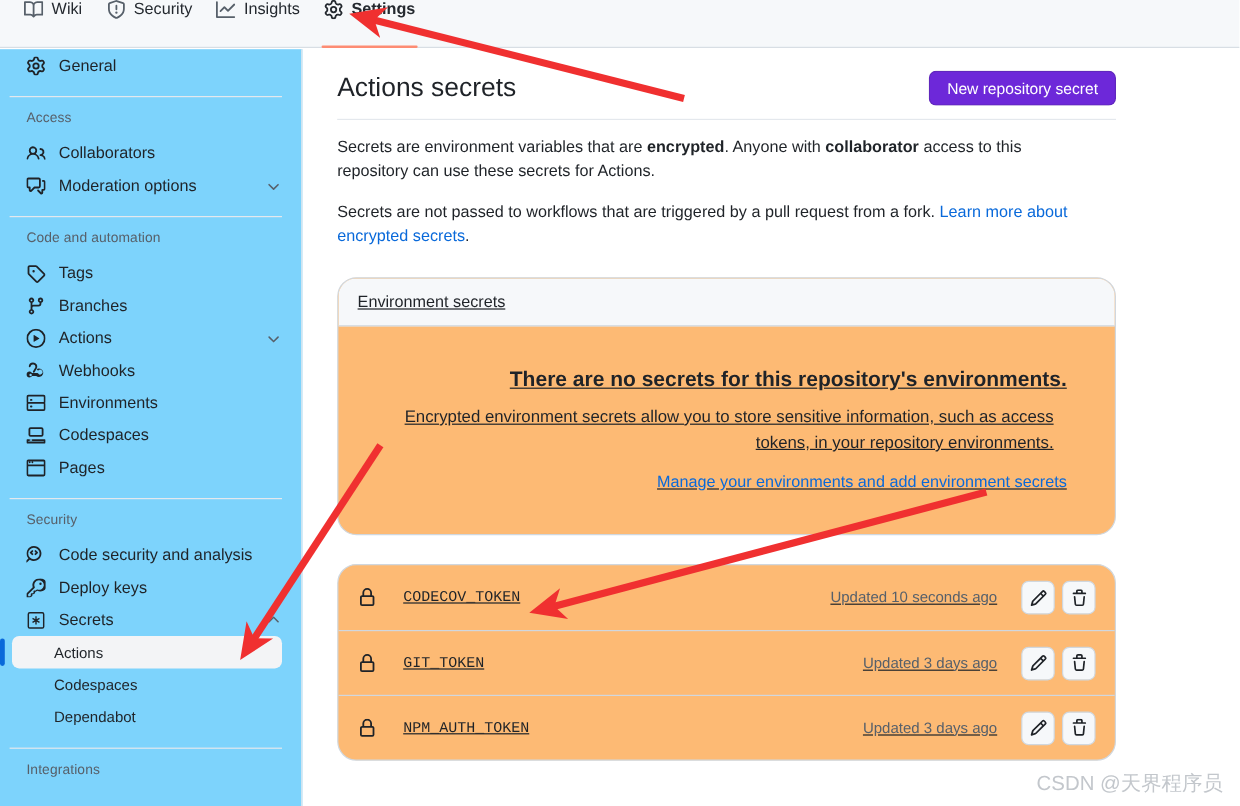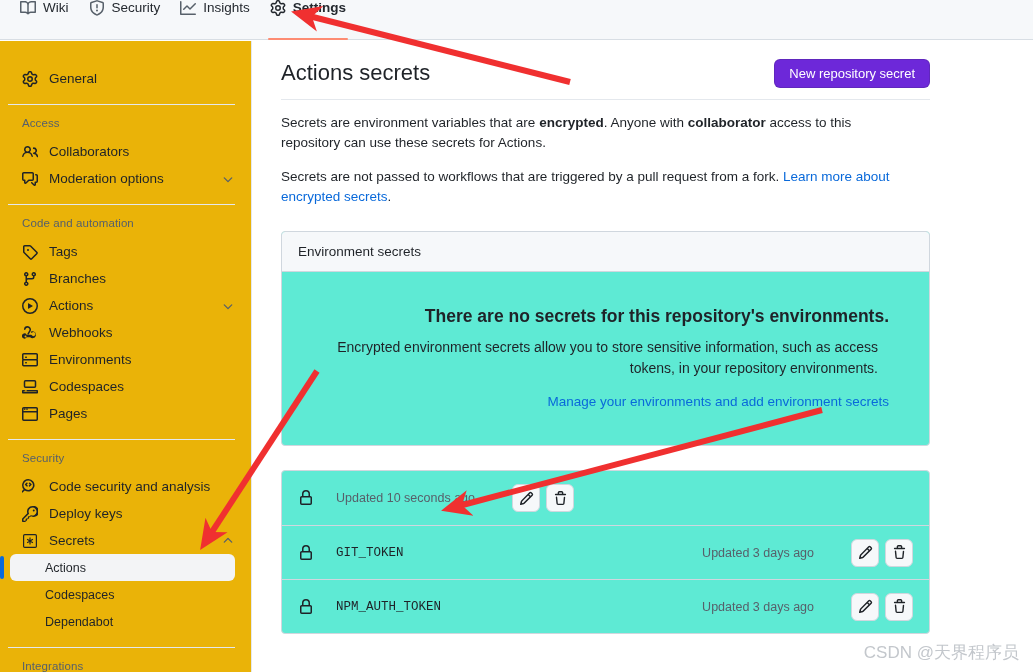--- a/index.html
+++ b/index.html
@@ -33,23 +33,23 @@
     content: ""; position: absolute;
     left: 8px; right: 8px; bottom: 0;
     height: 2px; background: #fd8c73; border-radius: 2px;
   }
   .tab svg { display: block; }
 
   
   .sidebar {
     position: absolute; top: 41px; left: 0;
     width: 252px; height: 631px;
-    background: #eab308;
+    background: #7dd3fc;
     border-right: 1px solid #e4e8ed;
-    padding: 24px 16px 0 14px;
+    padding: 0 16px 0 14px;
     overflow: hidden;
   }
   .side-item {
     display: flex; align-items: center;
     gap: 11px; height: 27px;
     font-size: 13.5px; color: #1f2328;
     cursor: pointer; position: relative;
     padding-left: 8px; border-radius: 6px;
   }
   .side-item .ico {
@@ -110,23 +110,24 @@
     color: #1f2328; margin-top: 13px;
     max-width: 625px;
   }
   .desc.second { margin-top: 14px; }
   .desc b { font-weight: 600; }
   .lnk { color: #0969da; text-decoration: none; cursor: pointer; }
 
   .panel {
     margin: 24px 103px 0 0;
     border: 1px solid #d0d7de;
-    border-radius: 4px;
-    background: #5eead4;
+    border-radius: 16px;
+    background: #fdba74;
     overflow: hidden;
+    text-decoration: underline;
   }
   .panel-head {
     background: #f6f8fa;
     border-bottom: 1px solid #d0d7de;
     padding: 12px 16px;
     font-size: 13.5px; color: #1f2328;
   }
   .panel-blank {
     padding: 34px 40px 36px;
     text-align: right;
@@ -150,21 +151,21 @@
   }
   .srow:first-of-type { border-top: none; }
   .srow .lock { width: 16px; height: 16px; margin-right: 22px; flex: 0 0 16px; color: #1f2328; display:flex; }
   .srow .sname {
     font-family: "Liberation Mono", monospace;
     font-size: 12.5px; color: #1f2328;
     flex: 1 1 auto;
   }
   .srow .supd {
     font-size: 12.5px; color: #57606a;
-    margin-right: 31px; white-space: nowrap;
+    margin-right: 14px; white-space: nowrap;
   }
   .icon-btn {
     width: 28px; height: 28px;
     border: 1px solid #d0d7de; border-radius: 6px;
     background: #f6f8fa;
     display: flex; align-items: center; justify-content: center;
     cursor: pointer; margin-left: 6px;
     color: #1f2328;
   }
 
@@ -396,20 +397,21 @@
     </div>
 
     <div class="panel">
 
       <div class="srow">
         <span class="lock">
           <svg width="16" height="16" viewBox="0 0 16 16" fill="currentColor">
               <path d="M4 4a4 4 0 0 1 8 0v2h.25c.966 0 1.75.784 1.75 1.75v5.5A1.75 1.75 0 0 1 12.25 15h-8.5A1.75 1.75 0 0 1 2 13.25v-5.5C2 6.784 2.784 6 3.75 6H4Zm1.5 2h5V4a2.5 2.5 0 0 0-5 0Zm-1.75 1.5a.25.25 0 0 0-.25.25v5.5c0 .138.112.25.25.25h8.5a.25.25 0 0 0 .25-.25v-5.5a.25.25 0 0 0-.25-.25Z"></path>
             </svg>
         </span>
+        <span class="sname">CODECOV_TOKEN</span>
         <span class="supd">Updated 10 seconds ago</span>
         <span class="icon-btn">
           <svg width="15" height="15" viewBox="0 0 16 16" fill="currentColor">
               <path d="M11.013 1.427a1.75 1.75 0 0 1 2.474 0l1.086 1.086a1.75 1.75 0 0 1 0 2.474l-8.61 8.61c-.21.21-.47.364-.756.445l-3.251.93a.75.75 0 0 1-.927-.928l.929-3.25c.081-.286.235-.547.445-.758l8.61-8.61Zm1.414 1.06a.25.25 0 0 0-.354 0L10.811 3.75l1.439 1.44 1.253-1.254a.25.25 0 0 0 0-.354Zm-2.676 2.323L3.628 10.93a.25.25 0 0 0-.064.108l-.558 1.953 1.953-.558a.25.25 0 0 0 .108-.064l6.12-6.122Z"></path>
             </svg>
         </span>
         <span class="icon-btn">
           <svg width="15" height="15" viewBox="0 0 16 16" fill="currentColor">
               <path d="M11 1.75V3h2.25a.75.75 0 0 1 0 1.5H2.75a.75.75 0 0 1 0-1.5H5V1.75C5 .784 5.784 0 6.75 0h2.5C10.216 0 11 .784 11 1.75ZM4.496 6.675l.66 6.6a.25.25 0 0 0 .249.225h5.19a.25.25 0 0 0 .249-.225l.66-6.6a.75.75 0 0 1 1.492.149l-.66 6.6A1.748 1.748 0 0 1 10.595 15h-5.19a1.75 1.75 0 0 1-1.741-1.575l-.66-6.6a.75.75 0 1 1 1.492-.15ZM6.5 1.75V3h3V1.75a.25.25 0 0 0-.25-.25h-2.5a.25.25 0 0 0-.25.25Z"></path>
             </svg>

